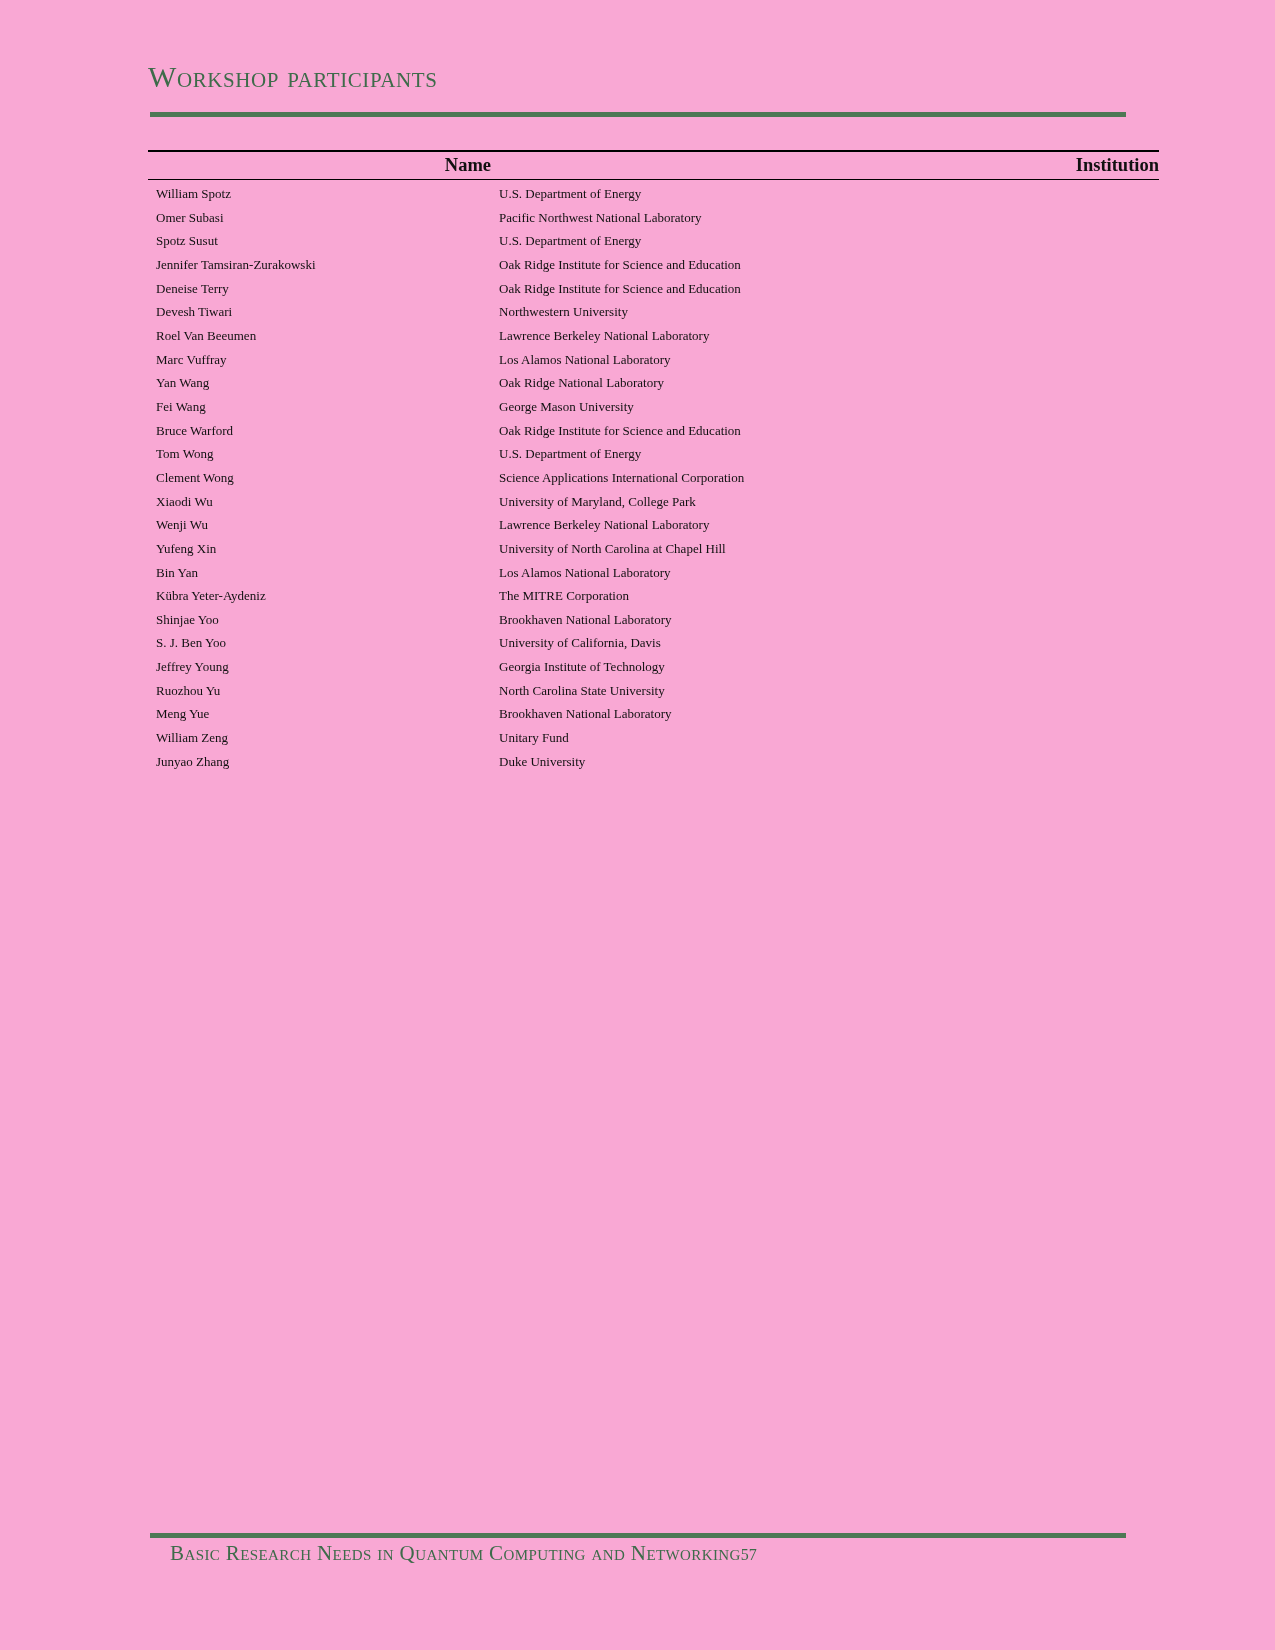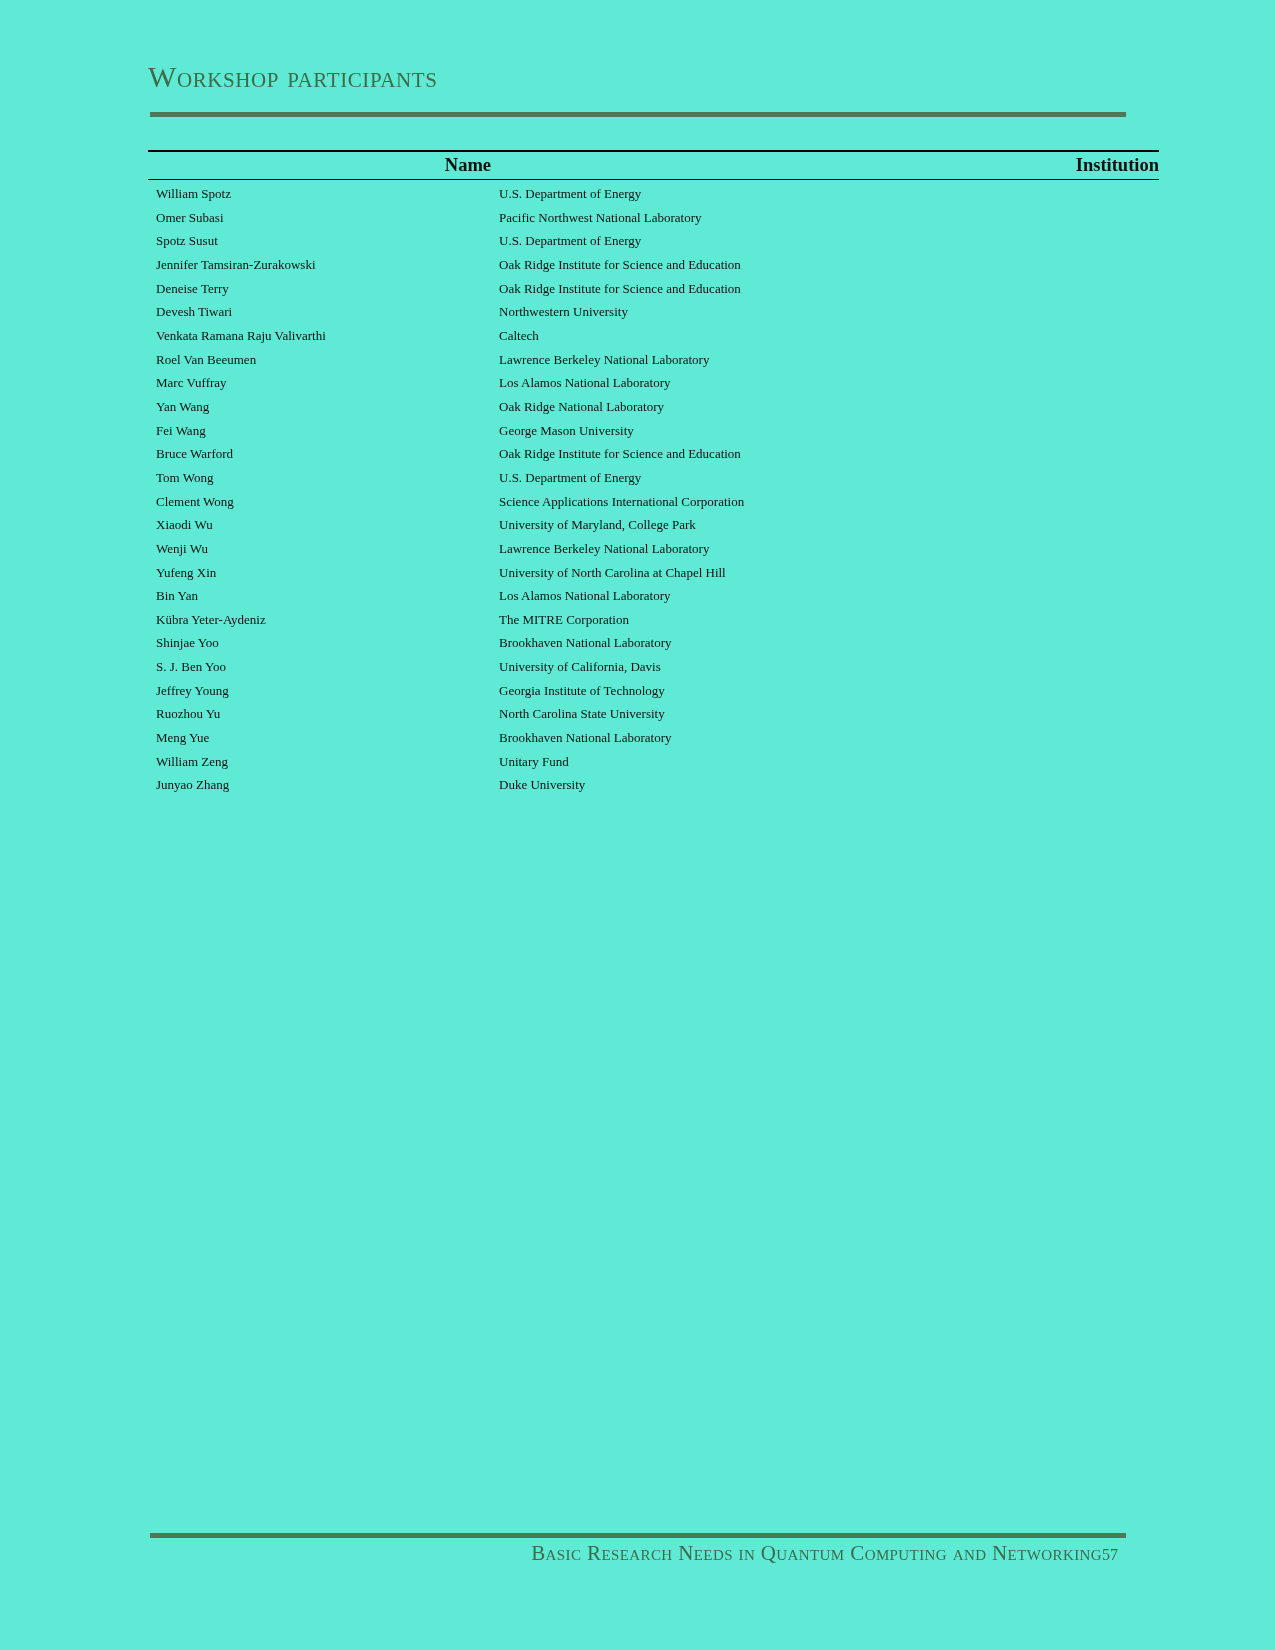--- a/index.html
+++ b/index.html
@@ -6,21 +6,21 @@
     --accent-text:#3E6B4A;
     --accent-rule:#4E7855;
     --body-text:#111111;
   }
   html,body{margin:0;padding:0;background:#ffffff;}
   body{
     width:1275px;height:1650px;position:relative;
     font-family:"Liberation Serif","DejaVu Serif",serif;
     color:var(--body-text);
   }
-  .page{position:absolute;left:0;top:0;width:1275px;height:1650px;background:#5eead4;overflow:hidden;}
+  .page{position:absolute;left:0;top:0;width:1275px;height:1650px;background:#f9a8d4;overflow:hidden;}
 
   .doc-title{
     position:absolute;left:148px;top:60px;
     font-variant:small-caps;
     font-size:30px;line-height:1.1;
     letter-spacing:0.6px;
     color:var(--accent-text);
   }
   .rule-green{
     position:absolute;left:150px;width:976px;height:5px;
@@ -44,22 +44,22 @@
   }
   table.participants td{
     font-size:13px;line-height:23.66px;
     padding:0 0 0 8px;
     white-space:nowrap;overflow:hidden;
     vertical-align:top;
   }
   tbody tr:first-child td{padding-top:2px;}
 
   .footer-bar{
-    position:absolute;left:142px;top:1541px;width:976px;
-    display:flex;justify-content:flex-end;align-items:baseline;
+    position:absolute;left:165px;top:1541px;width:976px;
+    display:flex;justify-content:flex-start;align-items:baseline;
     color:var(--accent-text);
     font-family:Liberation Serif, serif;
   }
   .footer-text{
     font-variant:small-caps;
     font-size:21px;letter-spacing:0.4px;
     padding-left:5px;
   }
   .page-num{
     font-size:16px;
@@ -104,24 +104,20 @@
         </tr>
         <tr>
           <td>Deneise Terry</td>
           <td>Oak Ridge Institute for Science and Education</td>
         </tr>
         <tr>
           <td>Devesh Tiwari</td>
           <td>Northwestern University</td>
         </tr>
         <tr>
-          <td>Venkata Ramana Raju Valivarthi</td>
-          <td>Caltech</td>
-        </tr>
-        <tr>
           <td>Roel Van Beeumen</td>
           <td>Lawrence Berkeley National Laboratory</td>
         </tr>
         <tr>
           <td>Marc Vuffray</td>
           <td>Los Alamos National Laboratory</td>
         </tr>
         <tr>
           <td>Yan Wang</td>
           <td>Oak Ridge National Laboratory</td>

